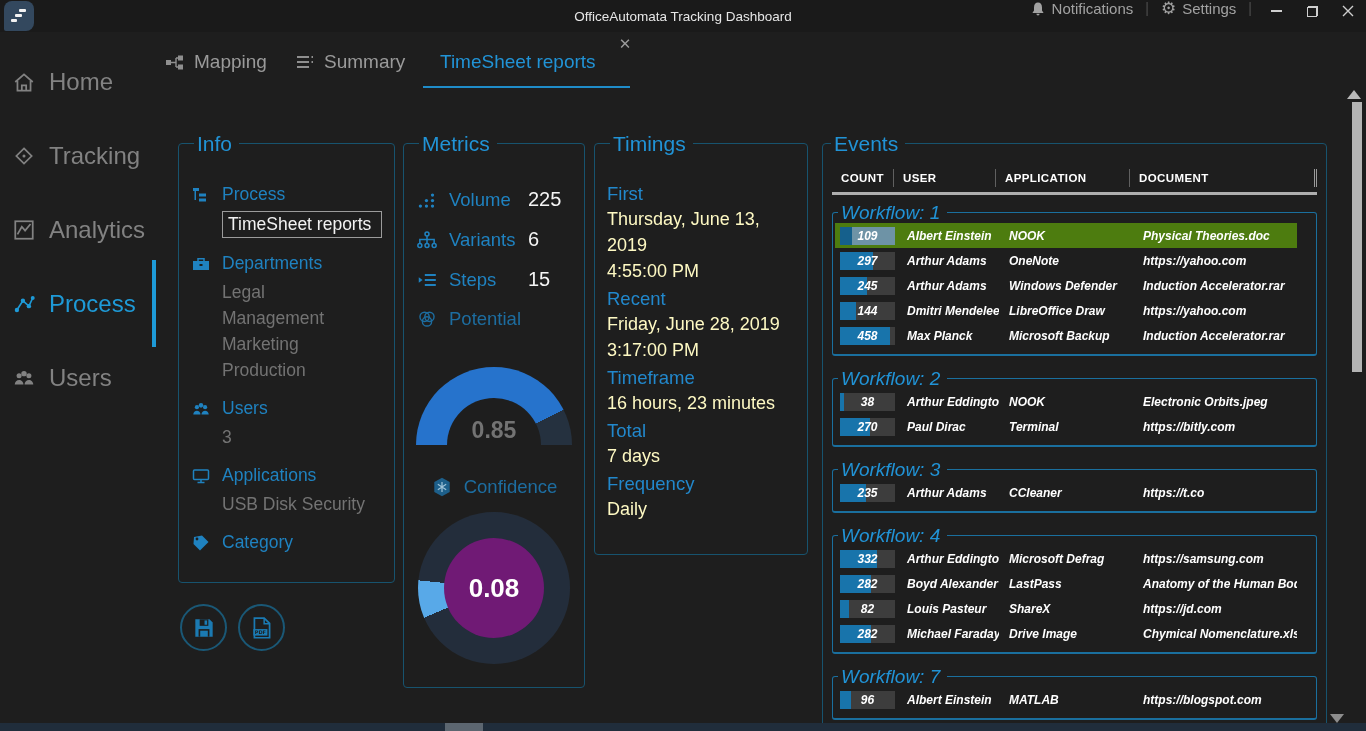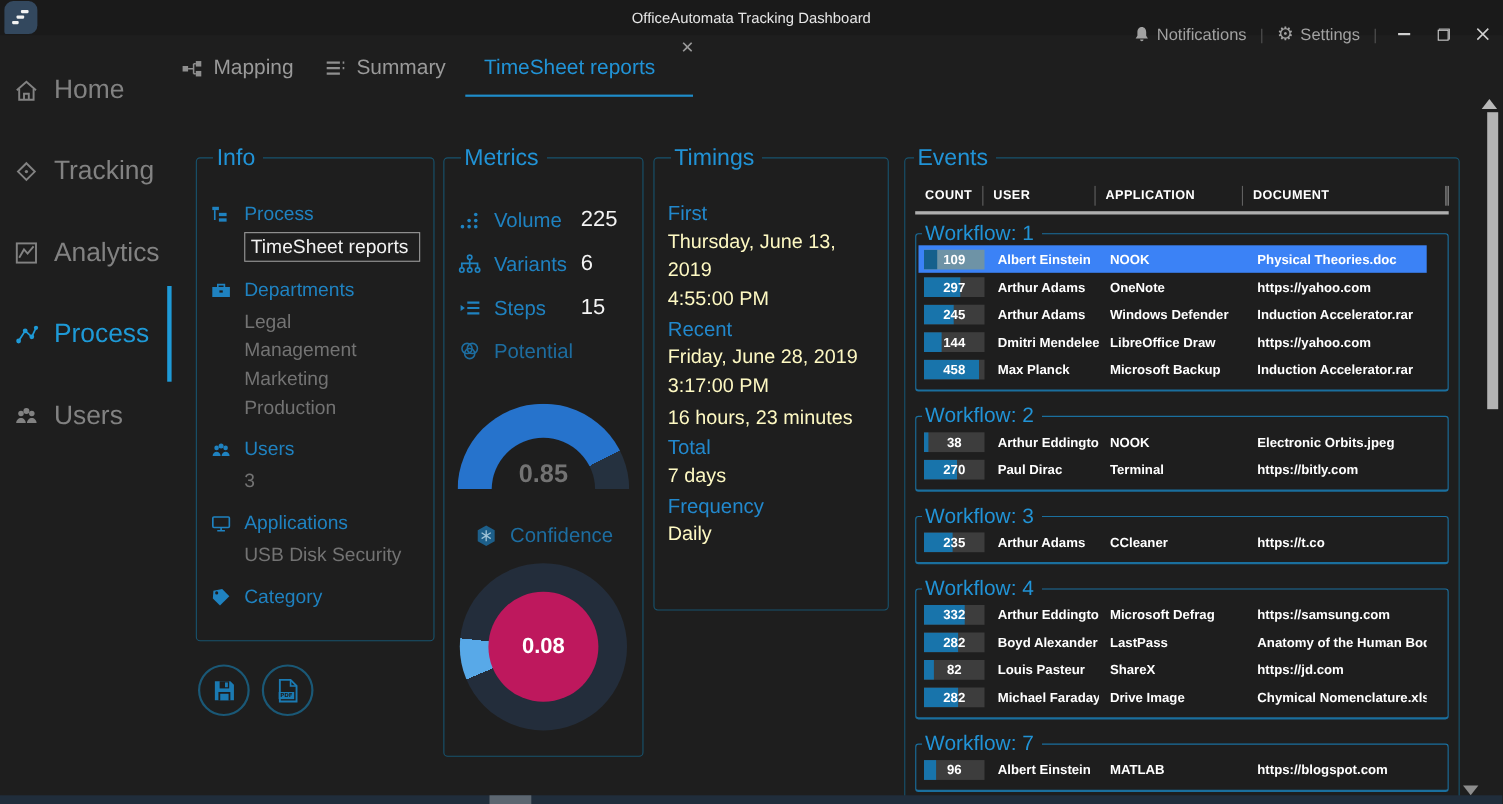--- a/index.html
+++ b/index.html
@@ -22,21 +22,21 @@
   .logo .steps i:nth-child(1){ left:9px; top:1px; }
   .logo .steps i:nth-child(2){ left:5px; top:6px; }
   .logo .steps i:nth-child(3){ left:1px; top:11px; width:6px; }
   .win-title {
     position:absolute; top:0; left:0; right:0; height:32px;
     display:flex; align-items:center; justify-content:center;
     font-size:13.5px; color:#e6e6e6; pointer-events:none;
   }
   .titlebar-right {
     position:absolute; top:0; right:6px; height:32px;
-    display:flex; align-items:center; gap:12px; color:#a2a2a2; font-size:15px;margin-top:15px;
+    display:flex; align-items:flex-start; gap:12px; color:#a2a2a2; font-size:15px;
   }
   .tb-item { display:flex; align-items:center; gap:6px; cursor:default; }
   .tb-sep { color:#4d4d4d; font-size:14px; }
   .winbtn { width:24px; height:22px; display:flex; align-items:center; justify-content:center; color:#cfcfcf; }
   .min-glyph { display:block; width:11px; height:0; border-bottom:2px solid #cfcfcf; }
   .restore-glyph { position:relative; width:11px; height:11px; }
   .restore-glyph::before { content:""; position:absolute; right:0; top:0; width:8px; height:8px; border:1px solid #cfcfcf; }
   .restore-glyph::after { content:""; position:absolute; left:0; bottom:0; width:8px; height:8px; border:1px solid #cfcfcf; background:#1a1a1a; }
   .gear-glyph { font-family:"DejaVu Sans", sans-serif; font-size:17px; line-height:1; color:#a2a2a2; }
 
@@ -93,22 +93,22 @@
   .metric-row { display:flex; align-items:center; gap:11px; margin-top:17px; }
   .metric-row .m-label { color:#1f82c0; font-size:18.5px; flex:1; }
   .metric-row .m-value { color:#f4f4f4; font-size:20px; width:44px; }
   .metric-row.dim .m-label { color:#1d6da0; }
   .gauge-wrap { position:relative; width:156px; height:79px; margin:37px auto 0 auto; overflow:hidden; }
   .gauge-disc { position:absolute; left:0; top:0; width:156px; height:156px; border-radius:50%; }
   .gauge-hole { position:absolute; left:31px; top:31px; width:94px; height:94px; border-radius:50%; background:#1e1e1e; }
   .gauge-value { position:absolute; left:0; right:0; bottom:2px; text-align:center; color:#737373; font-size:23px; font-weight:bold; }
   .donut-wrap { position:relative; width:152px; height:152px; margin:14px auto 0 auto; }
   .donut-disc { position:absolute; inset:0; border-radius:50%; }
-  .donut-hole { position:absolute; left:26px; top:26px; width:100px; height:100px; border-radius:50%; background:#be185d;
-                display:flex; align-items:center; justify-content:center; color:#fff; font-size:20px; font-weight:bold; }
+  .donut-hole { position:absolute; left:26px; top:26px; width:100px; height:100px; border-radius:50%; background:#701a75;
+                display:flex; align-items:center; justify-content:center; color:#fff; font-size:26px; font-weight:bold; }
 
   
   .tim-block { margin-top:3px; }
   .tim-block:first-of-type { margin-top:24px; }
   .tim-label { color:#2288cc; font-size:18.5px; line-height:24px; }
   .tim-line { color:#fef9c3; font-size:18px; line-height:26px; }
 
   
   .ev-header {
     display:grid; grid-template-columns:62px 102px 134px 1fr;
@@ -116,28 +116,28 @@
   }
   .ev-header .hcell {
     color:#fff; font-size:11.5px; font-weight:bold; letter-spacing:.4px;
     padding-left:9px; border-right:1px solid #606060; height:18px; display:flex; align-items:center;
   }
   .ev-header .hcell:last-child { border-right:3px double #9a9a9a; }
   .ev-header-bar { height:3px; background:#aeaeae; margin:2px 4px 8px 4px; }
 
   fieldset.wf {
     border:1px solid #1a6f9e; border-bottom-width:2px; border-radius:3px;
-    margin:0 4px 13px 4px; padding:1px 19px 6px 2px;
+    margin:0 4px 13px 4px; padding:1px 19px 6px 2px;font-style:italic;
   }
   fieldset.wf > legend { font-size:19px; }
   .erow {
     display:grid; grid-template-columns:62px 102px 134px 1fr;
     height:25px; align-items:center; cursor:default;
   }
-  .erow.selected { background:#3b82f6; }
+  .erow.selected { background:#4d7c0f; }
   .badge { position:relative; width:55px; height:18px; background:#3d3d3d; margin-left:5px; overflow:hidden; }
   .erow.selected .badge { background:#6e93a6; }
   .badge .fill { position:absolute; left:0; top:0; bottom:0; background:#1874ab; }
   .erow.selected .badge .fill { background:#15608c; }
   .badge .num { position:relative; z-index:1; display:block; text-align:center; line-height:18px; color:#fff; font-size:12px; font-weight:bold; }
   .ecell { color:#fff; font-size:12px; font-weight:bold; padding-left:10px; white-space:nowrap; overflow:hidden; }
 
   
   .vscroll-up {
     position:absolute; right:5px; top:90px; width:0; height:0;
@@ -405,20 +405,21 @@
     <div class="tim-label">First</div>
     <div class="tim-line">Thursday, June 13, 2019</div>
     <div class="tim-line">4:55:00 PM</div>
   </div>
   <div class="tim-block">
     <div class="tim-label">Recent</div>
     <div class="tim-line">Friday, June 28, 2019</div>
     <div class="tim-line">3:17:00 PM</div>
   </div>
   <div class="tim-block">
+    <div class="tim-label">Timeframe</div>
     <div class="tim-line">16 hours, 23 minutes</div>
   </div>
   <div class="tim-block">
     <div class="tim-label">Total</div>
     <div class="tim-line">7 days</div>
   </div>
   <div class="tim-block">
     <div class="tim-label">Frequency</div>
     <div class="tim-line">Daily</div>
   </div>

